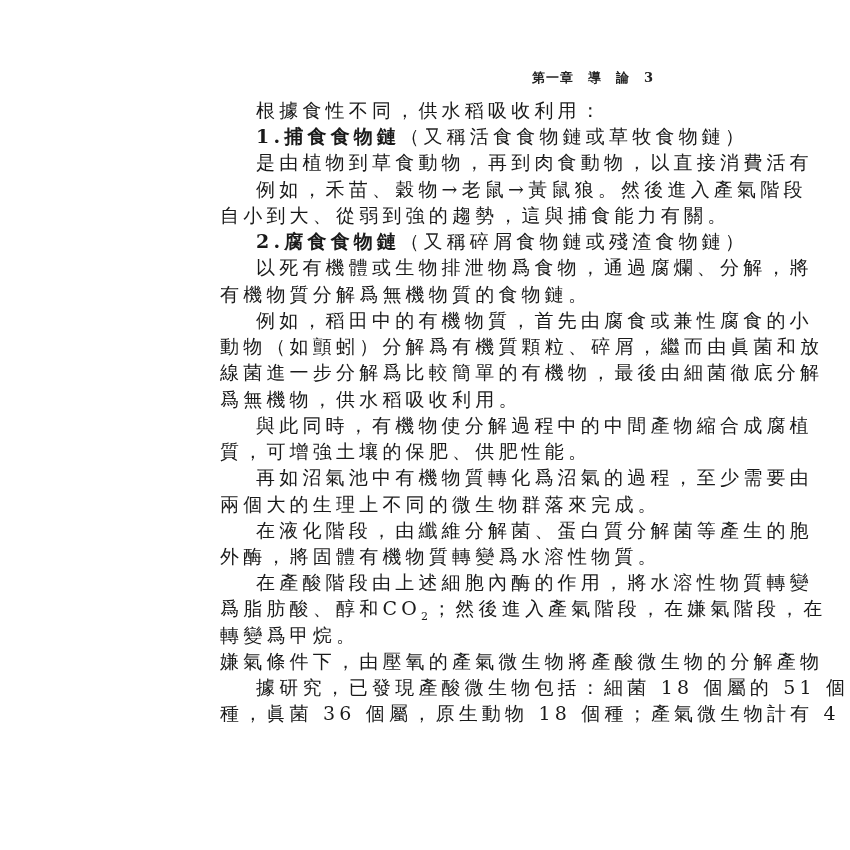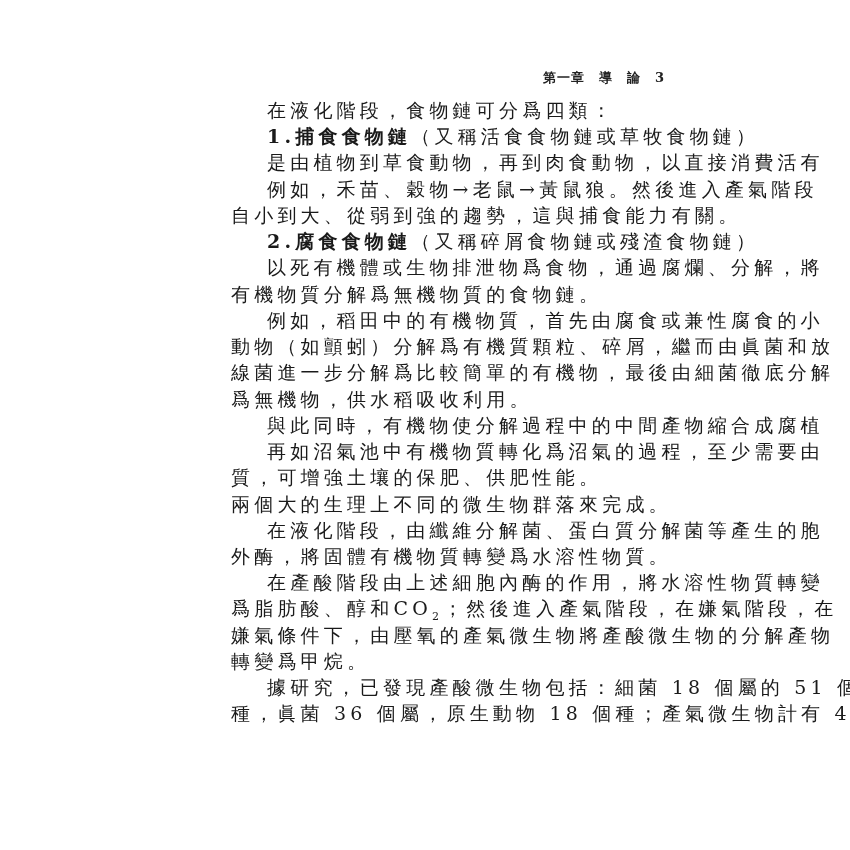--- a/index.html
+++ b/index.html
@@ -10,21 +10,21 @@
     body {
       width: 850px;
       height: 850px;
       position: relative;
       overflow: hidden;
       font-family: "DejaVu Serif", "Liberation Serif", serif;
       color: #1a1a1a;
     }
     .page {
       position: absolute;
-      left: 231px;
+      left: 220px;
       top: 0;
       width: 434px;
       height: 711px;
       text-decoration: underline;
     }
     .running-head {
       position: absolute;
       right: 0;
       top: 69px;
       font-size: 13px;
@@ -55,38 +55,38 @@
   </style>
 </head>
 <body>
 
 <div class="page">
   <div class="running-head">
     <span>第一章</span><span class="sp"></span><span>導</span><span class="sp"></span><span>論</span><span class="sp"></span><span>3</span>
   </div>
 
   <div class="body-text" id="body-text">
-      <div class="line indent"><span class="">在液化階段，食物鏈可分爲四類：</span></div>
+      <div class="line indent"><span class="">根據食性不同，供水稻吸收利用：</span></div>
       <div class="line indent heading"><span>1.捕食食物鏈</span><span class="paren">（又稱活食食物鏈或草牧食物鏈）</span></div>
       <div class="line indent"><span class="">是由植物到草食動物，再到肉食動物，以直接消費活有</span></div>
       <div class="line indent"><span class="">例如，禾苗、穀物→老鼠→黃鼠狼。然後進入產氣階段</span></div>
       <div class="line"><span class="">自小到大、從弱到強的趨勢，這與捕食能力有關。</span></div>
       <div class="line indent heading"><span>2.腐食食物鏈</span><span class="paren">（又稱碎屑食物鏈或殘渣食物鏈）</span></div>
       <div class="line indent"><span class="">以死有機體或生物排泄物爲食物，通過腐爛、分解，將</span></div>
       <div class="line"><span class="">有機物質分解爲無機物質的食物鏈。</span></div>
       <div class="line indent"><span class="">例如，稻田中的有機物質，首先由腐食或兼性腐食的小</span></div>
       <div class="line"><span class="">動物（如顫蚓）分解爲有機質顆粒、碎屑，繼而由眞菌和放</span></div>
       <div class="line"><span class="">線菌進一步分解爲比較簡單的有機物，最後由細菌徹底分解</span></div>
       <div class="line"><span class="">爲無機物，供水稻吸收利用。</span></div>
       <div class="line indent"><span class="">與此同時，有機物使分解過程中的中間產物縮合成腐植</span></div>
+      <div class="line"><span class="">質，可增強土壤的保肥、供肥性能。</span></div>
       <div class="line indent"><span class="">再如沼氣池中有機物質轉化爲沼氣的過程，至少需要由</span></div>
-      <div class="line"><span class="">質，可增強土壤的保肥、供肥性能。</span></div>
       <div class="line"><span class="">兩個大的生理上不同的微生物群落來完成。</span></div>
       <div class="line indent"><span class="">在液化階段，由纖維分解菌、蛋白質分解菌等產生的胞</span></div>
       <div class="line"><span class="">外酶，將固體有機物質轉變爲水溶性物質。</span></div>
       <div class="line indent"><span class="">在產酸階段由上述細胞內酶的作用，將水溶性物質轉變</span></div>
       <div class="line"><span>爲脂肪酸、醇和CO</span><sub>2</sub><span class="">；然後進入產氣階段，在嫌氣階段，在</span></div>
+      <div class="line"><span class="">轉變爲甲烷。</span></div>
       <div class="line"><span class="">嫌氣條件下，由壓氧的產氣微生物將產酸微生物的分解產物</span></div>
-      <div class="line"><span class="">轉變爲甲烷。</span></div>
       <div class="line indent"><span class="">據研究，已發現產酸微生物包括：細菌 18 個屬的 51 個</span></div>
       <div class="line"><span class="">種，眞菌 36 個屬，原生動物 18 個種；產氣微生物計有 4 個</span></div>
     </div>
 </div>
 
 </body></html>

